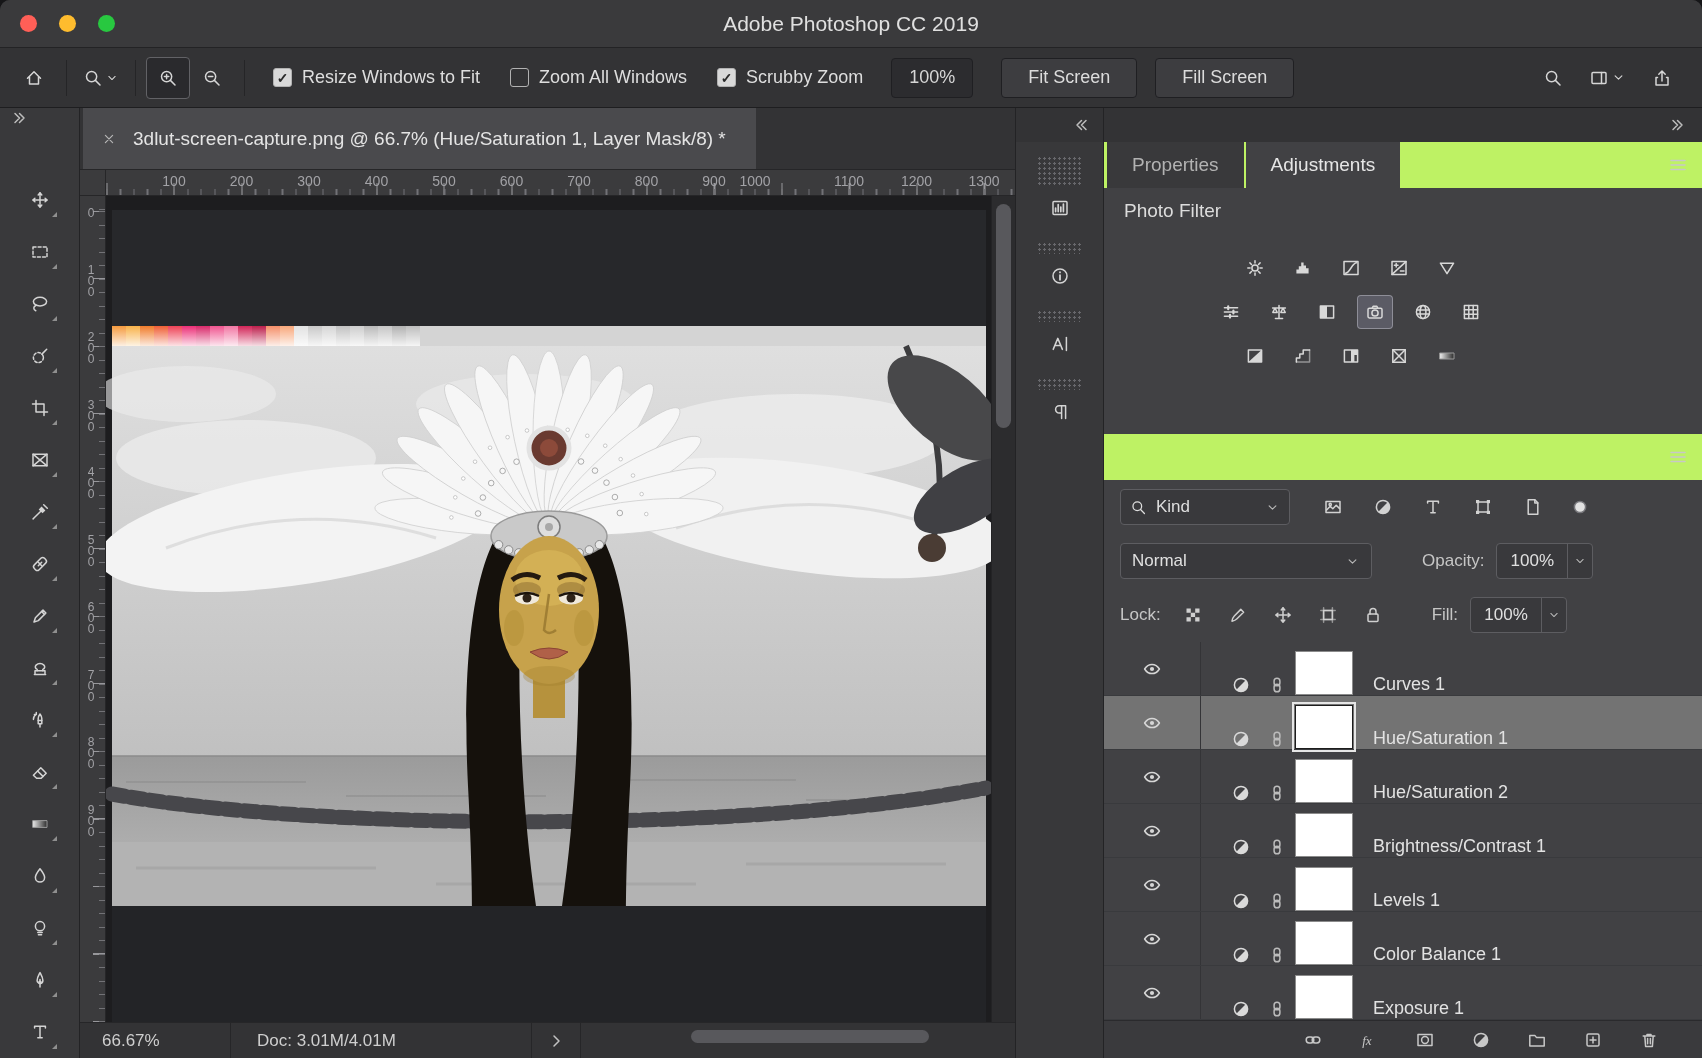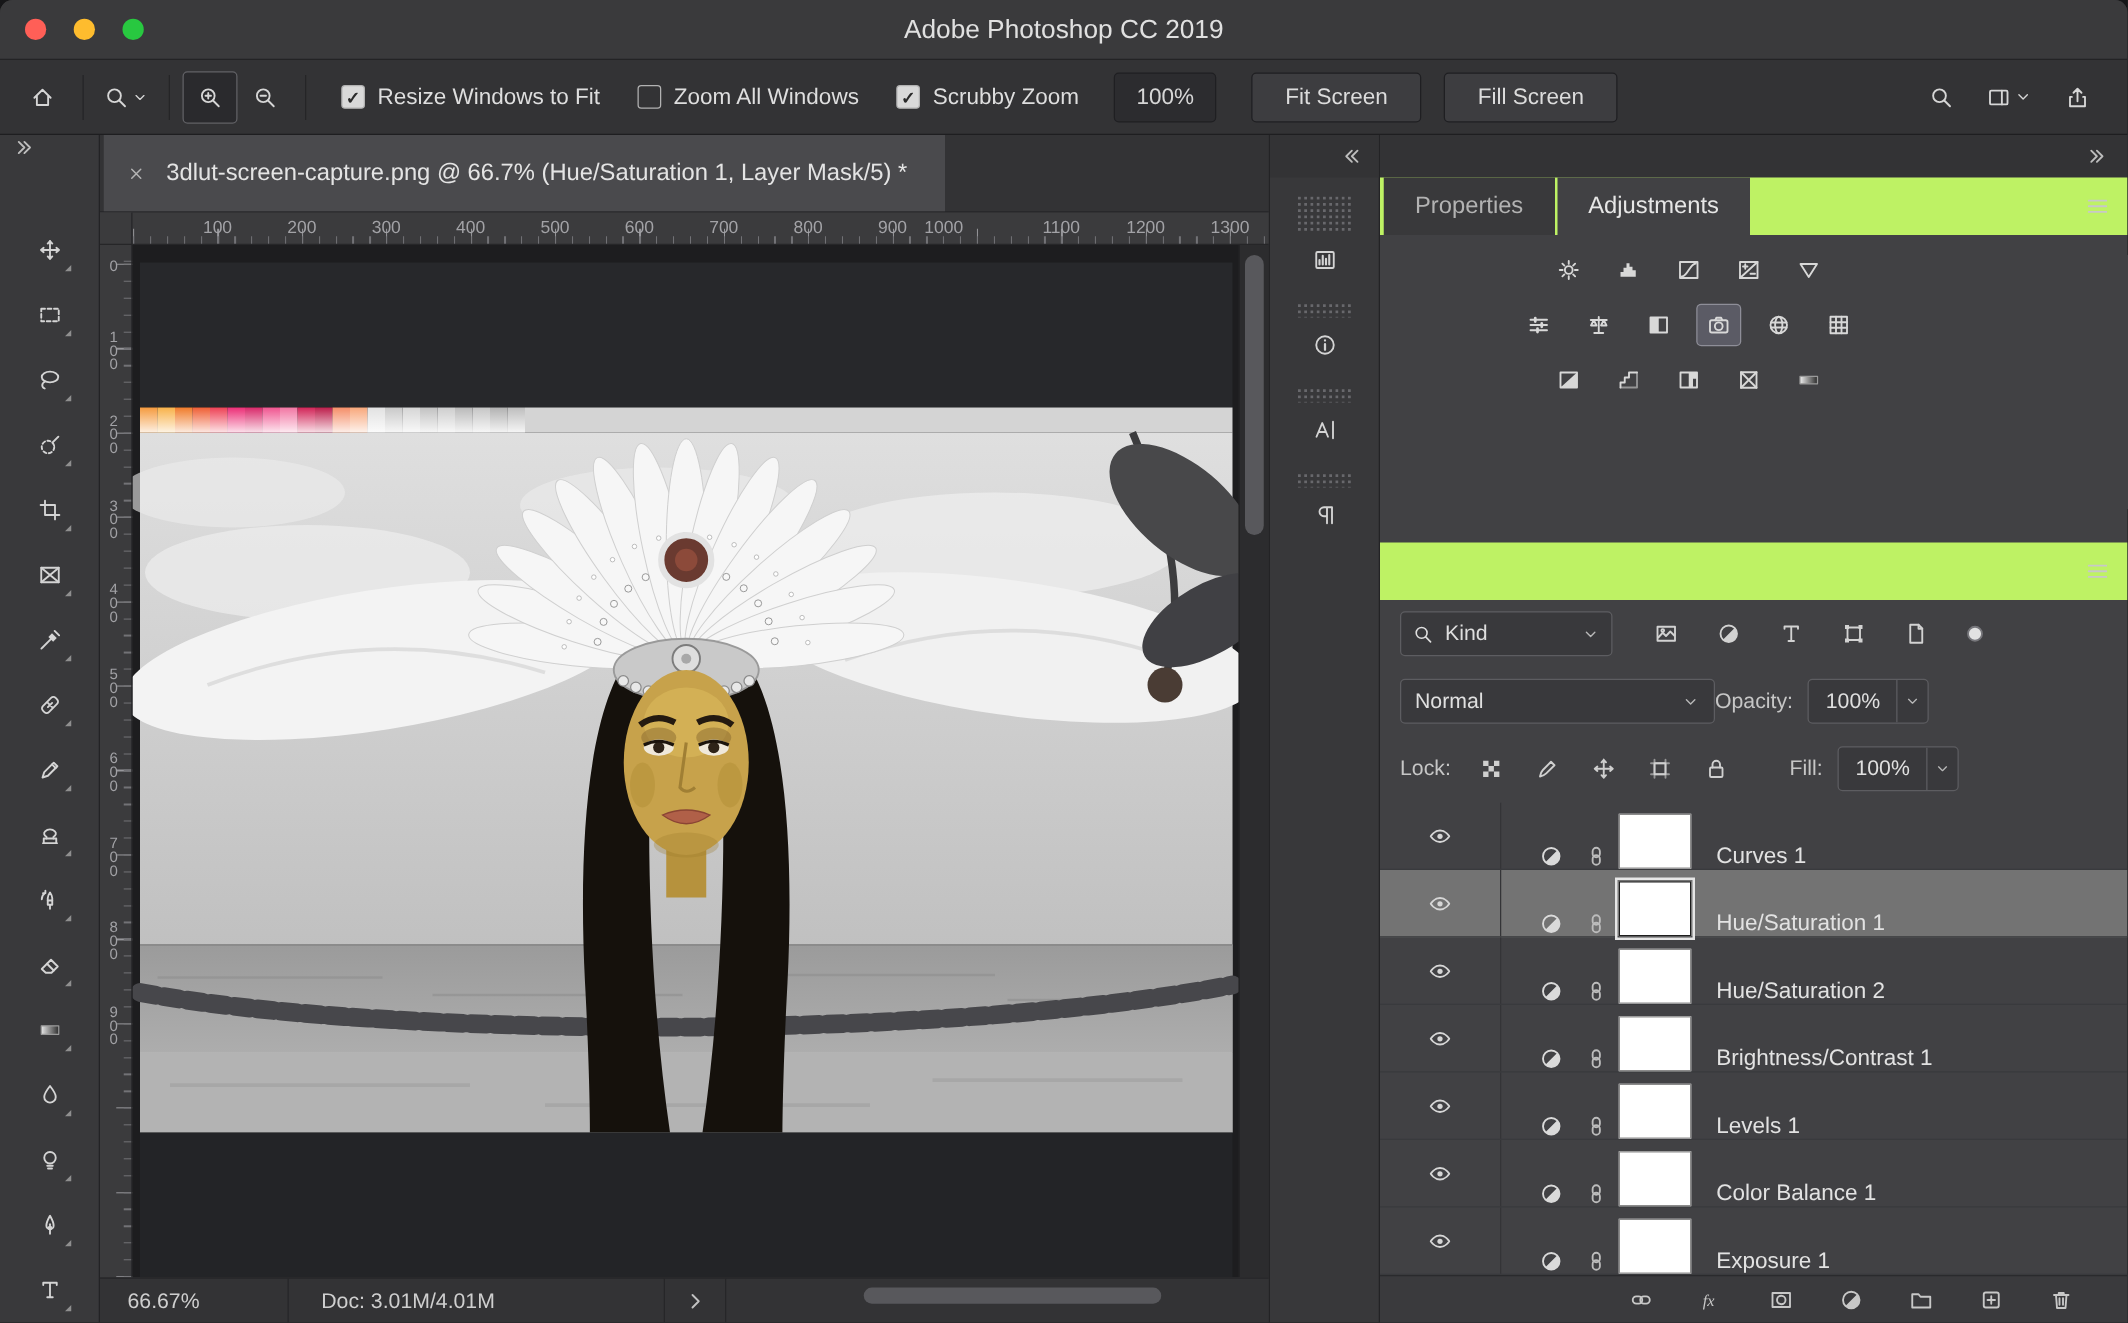--- a/index.html
+++ b/index.html
@@ -107,21 +107,21 @@
   .ficon:first-of-type{margin-left:30px}
   .ficon svg{width:23px;height:23px}
   .fball{margin-left:24px;display:flex;align-items:center}
   .fball svg{width:22px;height:22px}
 
   .lblend{height:54px;display:flex;align-items:center;padding:0 16px;flex:none}
   .blendsel{width:252px;height:36px;background:#39393c;border:1px solid #5d5d61;border-radius:4px;display:flex;align-items:center;padding:0 11px;font-size:17px;color:#e0e0e0}
   .blendsel .kchev{margin-left:auto;color:#b8b8b8}
   .blendsel .kchev svg{width:15px;height:15px}
   .flabel{font-size:17px;color:#c6c6c6}
-  .lblend .flabel{}
+  .lblend .flabel{margin-left:50px}
   .combo{margin-left:12px;width:97px;height:36px;border:1px solid #5d5d61;border-radius:4px;background:#39393c;display:flex;align-items:stretch;overflow:hidden}
   .combo .val{flex:1;display:flex;align-items:center;justify-content:center;font-size:17px;color:#e0e0e0}
   .combo .cbtn{width:25px;border-left:1px solid #5d5d61;display:flex;align-items:center;justify-content:center;color:#b8b8b8}
   .combo .cbtn svg{width:14px;height:14px}
 
   .llock{height:54px;display:flex;align-items:center;padding:0 16px;flex:none}
   .lockicon{width:25px;height:25px;margin-left:20px;color:#cfcfcf;display:flex;align-items:center;justify-content:center}
   .lockicon svg{width:22px;height:22px}
   .llock .fill-label{margin-left:46px}
 
@@ -404,21 +404,21 @@
     </div>
 
     <div class="doccol">
       <div class="tabbar">
         <div class="tab">
           <span class="tclose" data-icon="close">
               <svg viewBox="0 0 20 20" fill="none" stroke="currentColor" stroke-width="1.5" stroke-linecap="round" stroke-linejoin="round">
                 <path d="m5.5 5.5 9 9m0-9-9 9"></path>
               </svg>
             </span>
-          <span class="ttitle">3dlut-screen-capture.png @ 66.7% (Hue/Saturation 1, Layer Mask/5) *</span>
+          <span class="ttitle">3dlut-screen-capture.png @ 66.7% (Hue/Saturation 1, Layer Mask/8) *</span>
         </div>
       </div>
       <div class="corner"></div>
       <div class="rulerh" id="ruler-h">
           <span class="hlabel" style="left:94px">100</span>
           <span class="hlabel" style="left:161.5px">200</span>
           <span class="hlabel" style="left:229px">300</span>
           <span class="hlabel" style="left:296.5px">400</span>
           <span class="hlabel" style="left:364px">500</span>
           <span class="hlabel" style="left:431.5px">600</span>
@@ -695,20 +695,21 @@
             <div class="ptab">Properties</div>
             <div class="ptab active">Adjustments</div>
           </div>
         <span class="pmenu"><span data-icon="menu">
               <svg viewBox="0 0 20 20" fill="none" stroke="currentColor" stroke-width="1.5" stroke-linecap="round" stroke-linejoin="round">
                 <path d="M3 5.5h14M3 10h14M3 14.5h14"></path>
               </svg>
             </span></span>
       </div>
       <div class="adjbody">
+        <div class="adjlabel">Photo Filter</div>
         <div id="adj-grid">
             <div class="adjrow">
               <div class="adjicon">
       <span data-icon="brightness-contrast">
                   <svg viewBox="0 0 20 20" fill="none" stroke="currentColor" stroke-width="1.5" stroke-linecap="round" stroke-linejoin="round">
                     <circle cx="10" cy="10" r="3.1"></circle>
                     <path d="M10 2.8v2.3M10 14.9v2.3M2.8 10h2.3M14.9 10h2.3M4.9 4.9l1.6 1.6M13.5 13.5l1.6 1.6M15.1 4.9l-1.6 1.6M6.5 13.5l-1.6 1.6"></path>
                   </svg>
                 </span>
               </div>

